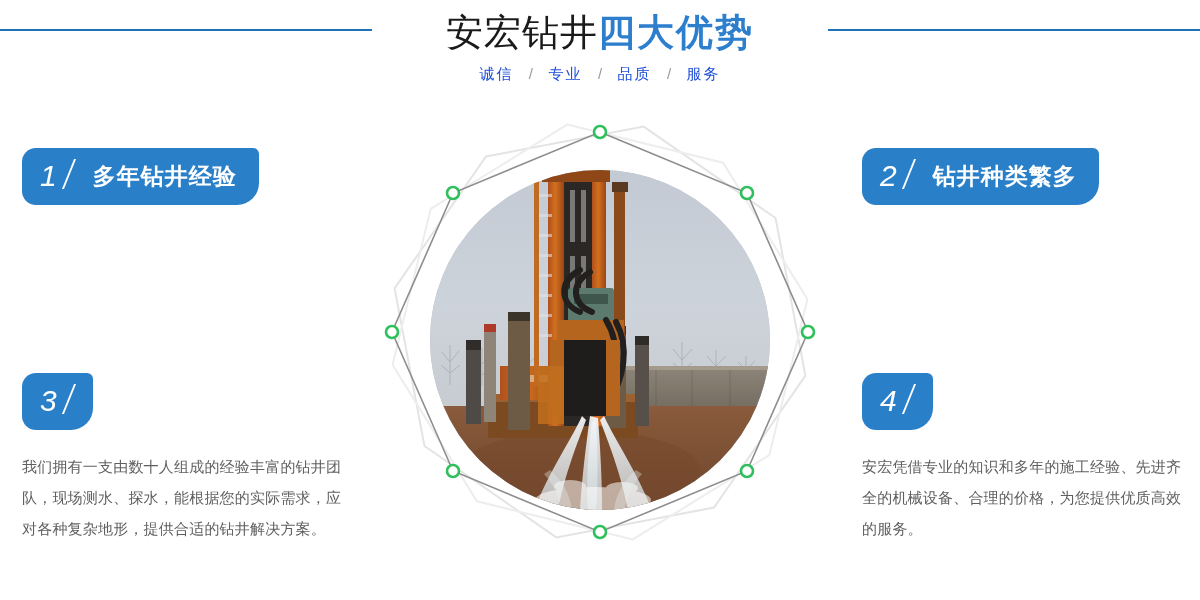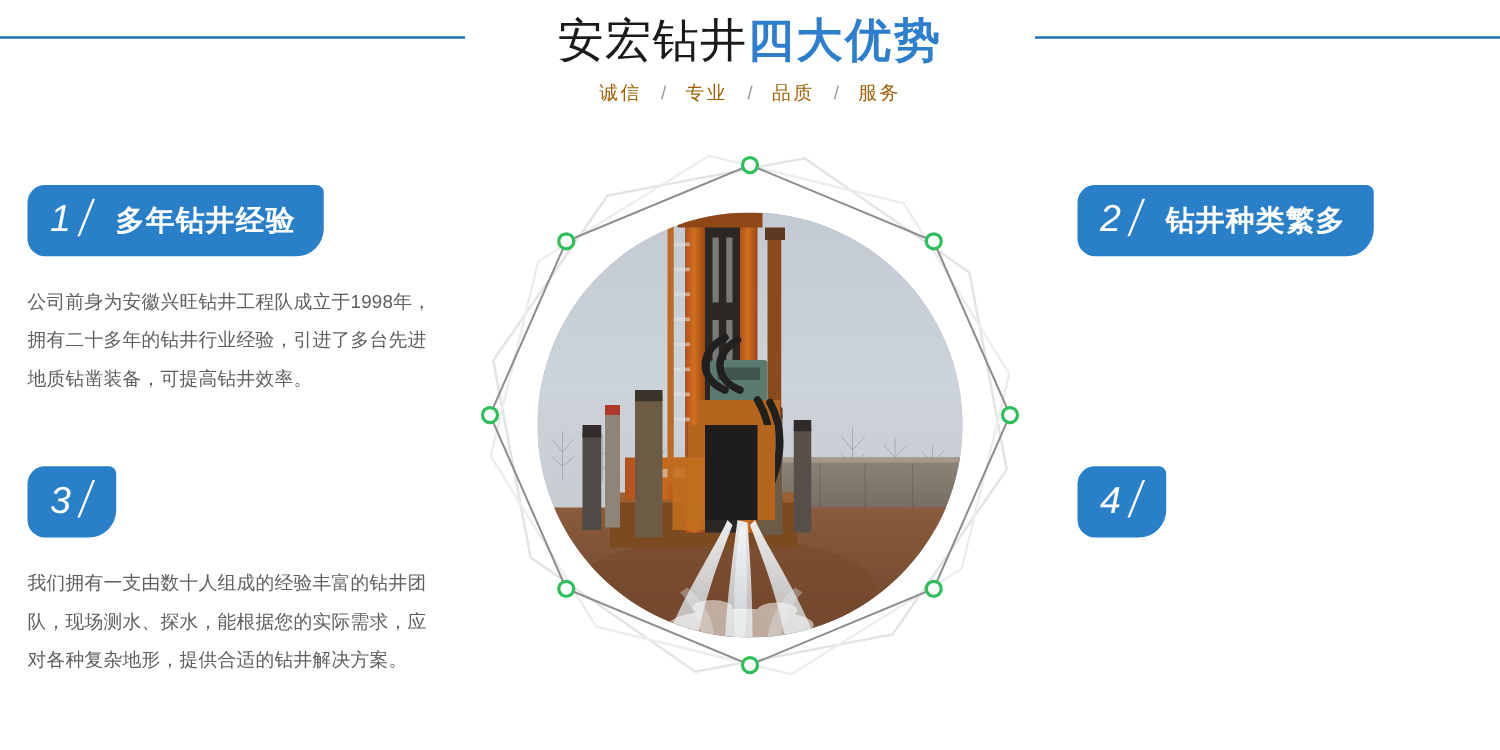--- a/index.html
+++ b/index.html
@@ -57,21 +57,21 @@
   .subtitle-row {
     position: absolute;
     top: 65px;
     left: 0;
     width: 1200px;
     text-align: center;
     white-space: nowrap;
   }
   .subtitle-word {
     font-size: 15px;
-    color: #a16207;
+    color: #1d4ed8;
     letter-spacing: 2px;
   }
   .subtitle-sep {
     font-size: 15px;
     color: #9a9a9a;
     margin: 0 11px;
   }
 
   
   .feature {
@@ -182,21 +182,20 @@
   </div>
 </div>
 
 <div class="feature f1">
   <div class="badge">
     <div class="badge-inner">
       <span class="badge-num">1</span>
       <span class="badge-title">多年钻井经验</span>
     </div>
   </div>
-  <div class="feature-text">公司前身为安徽兴旺钻井工程队成立于1998年，拥有二十多年的钻井行业经验，引进了多台先进地质钻凿装备，可提高钻井效率。</div>
 </div>
 
 <div class="feature f2">
   <div class="badge">
     <div class="badge-inner">
       <span class="badge-num">3</span>
     </div>
   </div>
   <div class="feature-text">我们拥有一支由数十人组成的经验丰富的钻井团队，现场测水、探水，能根据您的实际需求，应对各种复杂地形，提供合适的钻井解决方案。</div>
 </div>
@@ -209,20 +208,21 @@
     </div>
   </div>
 </div>
 
 <div class="feature f4">
   <div class="badge">
     <div class="badge-inner">
       <span class="badge-num">4</span>
     </div>
   </div>
+  <div class="feature-text">安宏凭借专业的知识和多年的施工经验、先进齐全的机械设备、合理的价格，为您提供优质高效的服务。</div>
 </div>
 
 <div class="center-art">
 
   <svg width="460" height="460" viewBox="0 0 460 460">
 
     <polygon points="230,12 378,74 440,222 378,370 230,432 82,370 20,222 82,74" fill="none" stroke="#e4e4e4" stroke-width="2" transform="rotate(12 230 222)"></polygon>
 
     <polygon points="230,12 378,74 440,222 378,370 230,432 82,370 20,222 82,74" fill="none" stroke="#ededed" stroke-width="2" transform="rotate(-9 230 222)"></polygon>
 

